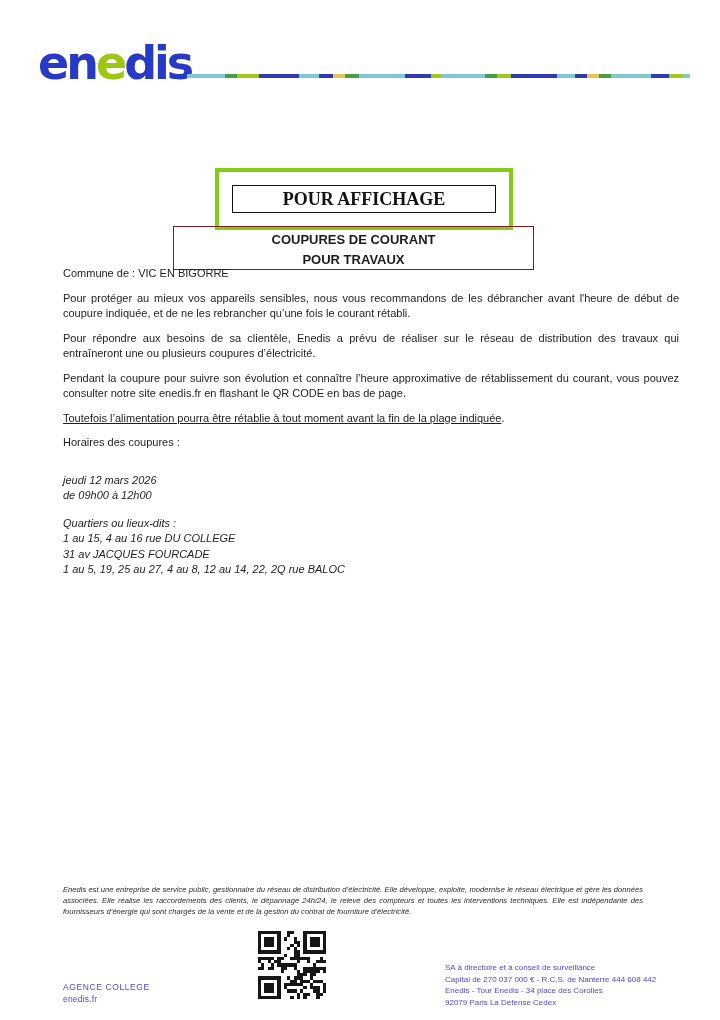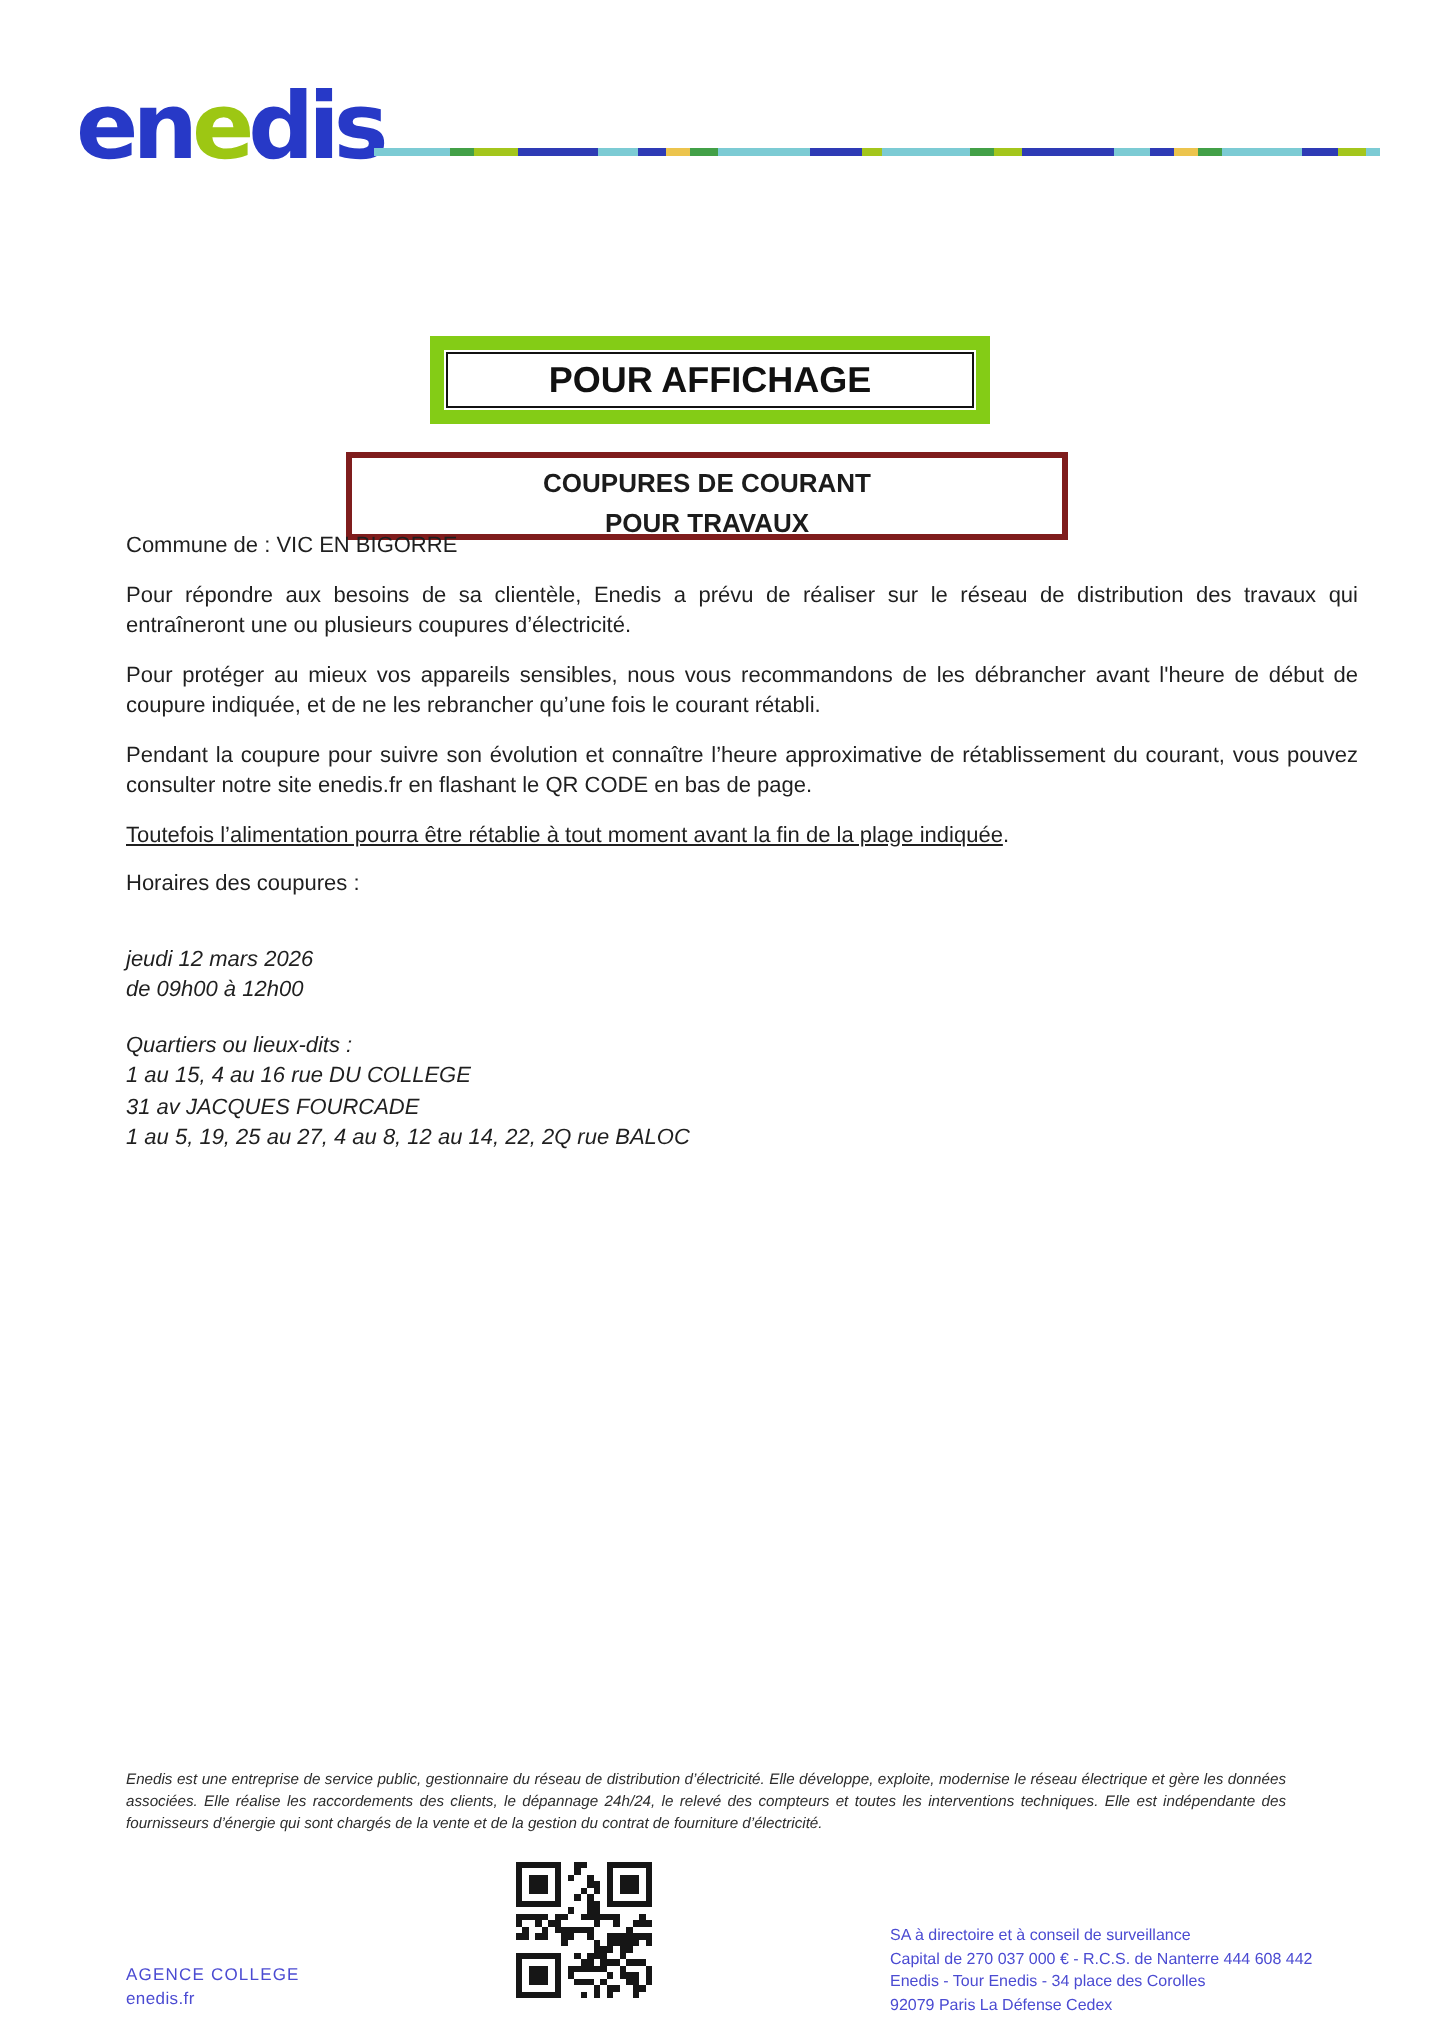--- a/index.html
+++ b/index.html
@@ -38,38 +38,39 @@
     overflow: hidden;
   }
   .divider span { display: inline-block; height: 4px; }
 
   
   .affichage-box {
     position: absolute;
     left: 215px;
     top: 168px;
     width: 264px;
-    border: 7px solid #84cc16;
-    padding: 1px;
+    border: 4px solid #84cc16;
+    padding: 13px;
+    font-family: Liberation Serif, serif;
   }
   .affichage-inner {
     border: 1px solid #111111;
     text-align: center;
     font-weight: 700;
     font-size: 18px;
     line-height: 26px;
     color: #111111;
   }
   .notice-box {
     position: absolute;
     left: 173px;
     top: 226px;
     width: 361px;
     height: 44px;
-    border: 3px solid #7f1d1d;
+    border: 1px solid #7f1d1d;
     text-align: center;
     font-weight: 700;
     font-size: 13px;
     line-height: 20px;
     color: #1c1c1c;
     padding-top: 3px;
     box-sizing: border-box;
   }
 
   
@@ -140,22 +141,22 @@
   <div class="affichage-box">
     <div class="affichage-inner">POUR AFFICHAGE</div>
   </div>
   <div class="notice-box">
     <div>COUPURES DE COURANT</div>
     <div>POUR TRAVAUX</div>
   </div>
 
   <div class="body-text">
     <p>Commune de : VIC EN BIGORRE</p>
+    <p class="justify">Pour protéger au mieux vos appareils sensibles, nous vous recommandons de les débrancher avant l'heure de début de coupure indiquée, et de ne les rebrancher qu’une fois le courant rétabli.</p>
     <p class="justify">Pour répondre aux besoins de sa clientèle, Enedis a prévu de réaliser sur le réseau de distribution des travaux qui entraîneront une ou plusieurs coupures d’électricité.</p>
-    <p class="justify">Pour protéger au mieux vos appareils sensibles, nous vous recommandons de les débrancher avant l'heure de début de coupure indiquée, et de ne les rebrancher qu’une fois le courant rétabli.</p>
     <p class="justify">Pendant la coupure pour suivre son évolution et connaître l’heure approximative de rétablissement du courant, vous pouvez consulter notre site enedis.fr en flashant le QR CODE en bas de page.</p>
     <p><span class="underlined">Toutefois l’alimentation pourra être rétablie à tout moment avant la fin de la plage indiquée</span><span>.</span></p>
     <p class="horaires">Horaires des coupures :</p>
     <p class="date-block">
       <span class="addr-line">jeudi 12 mars 2026</span>
       <span class="addr-line">de 09h00 à 12h00</span>
     </p>
     <p>
       <span class="addr-line">Quartiers ou lieux-dits :</span>
       <span class="addr-line">1 au 15, 4 au 16 rue DU COLLEGE</span>

